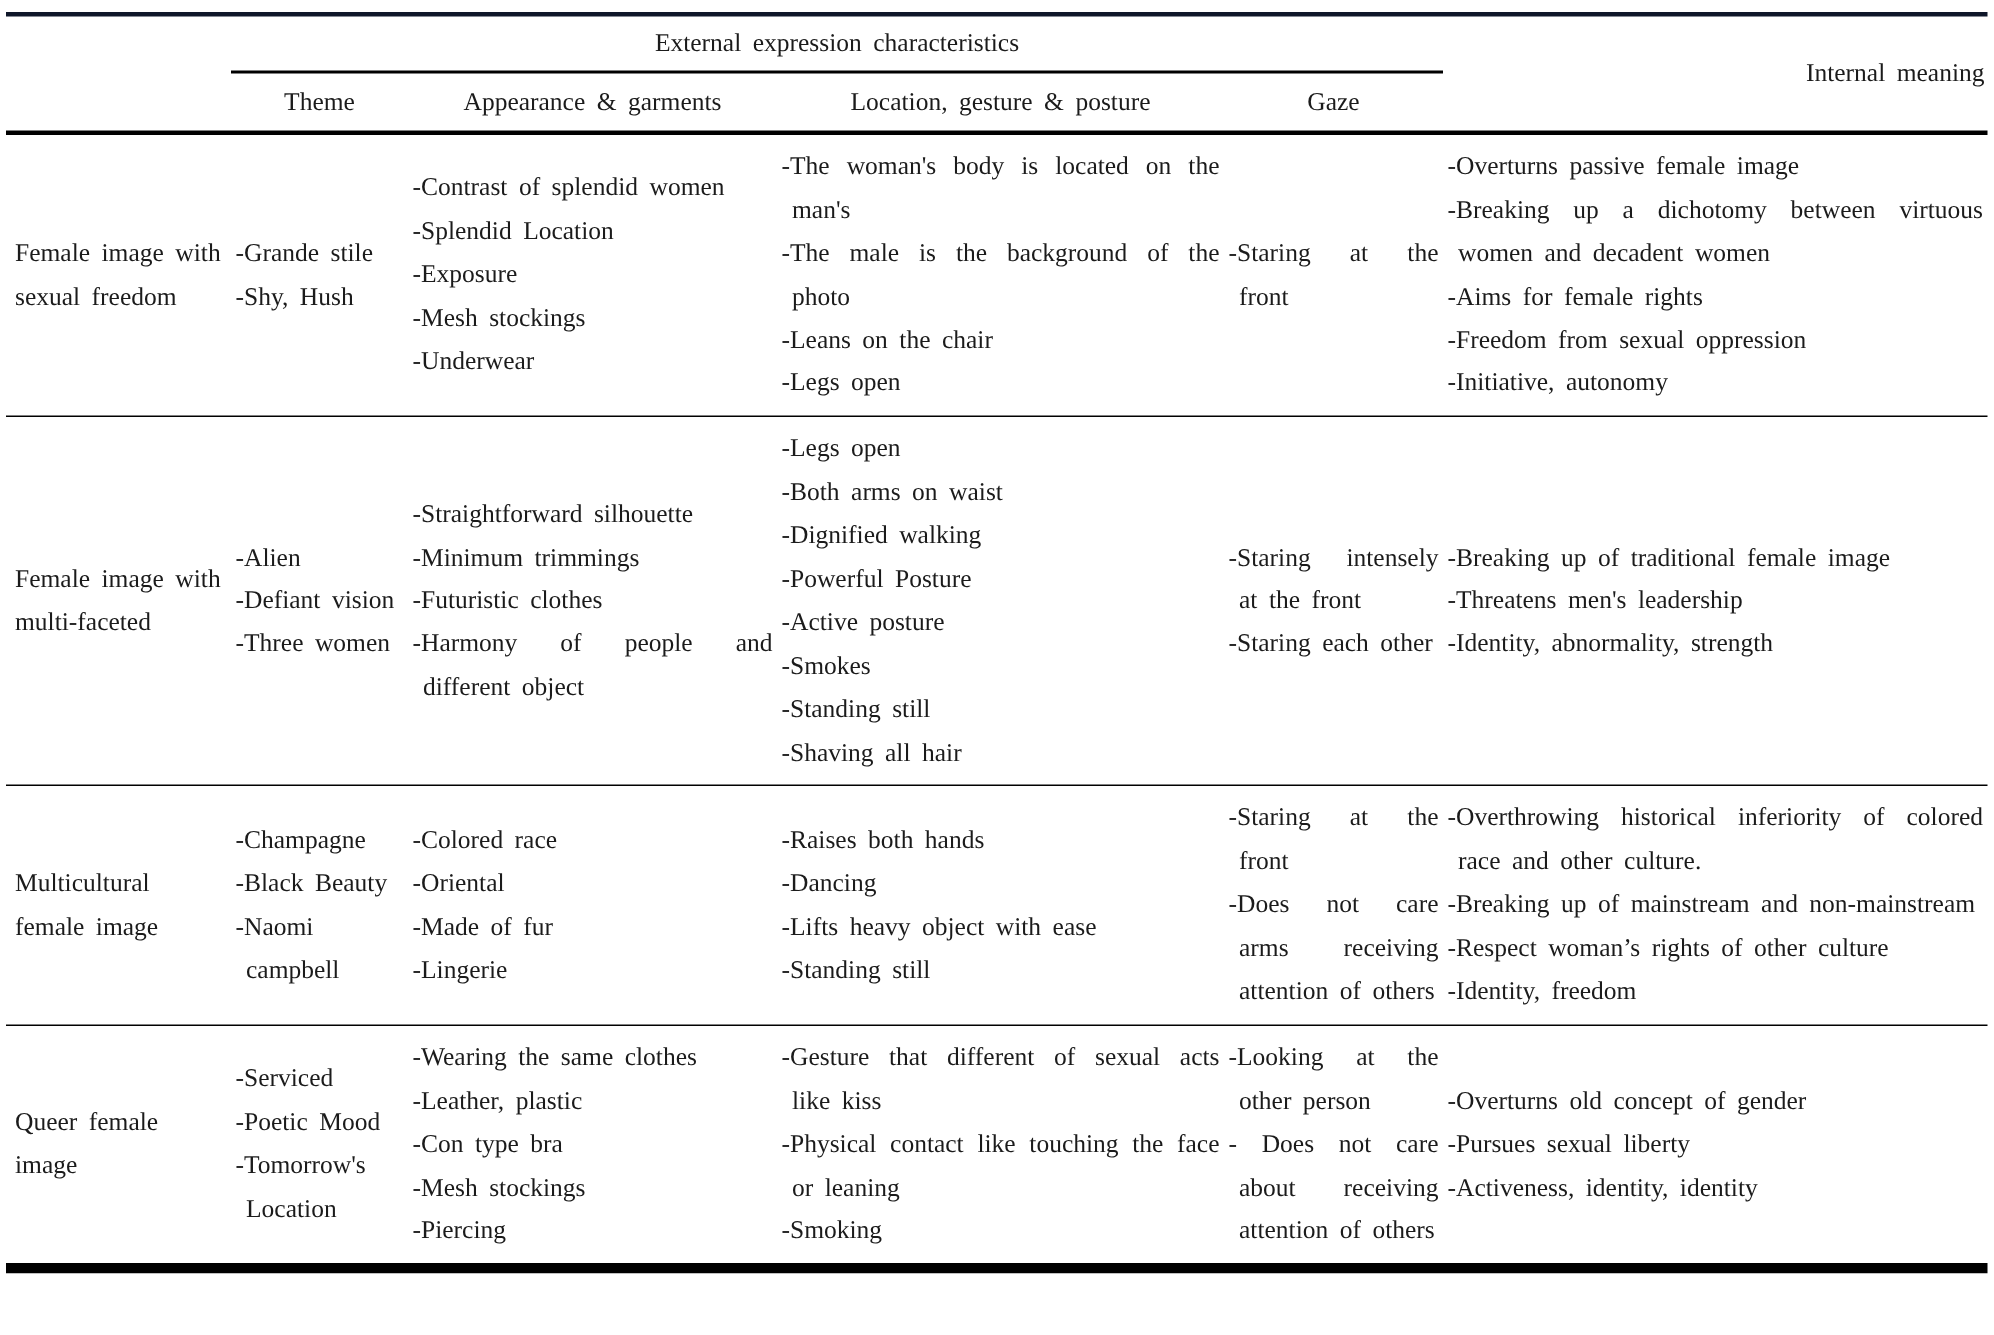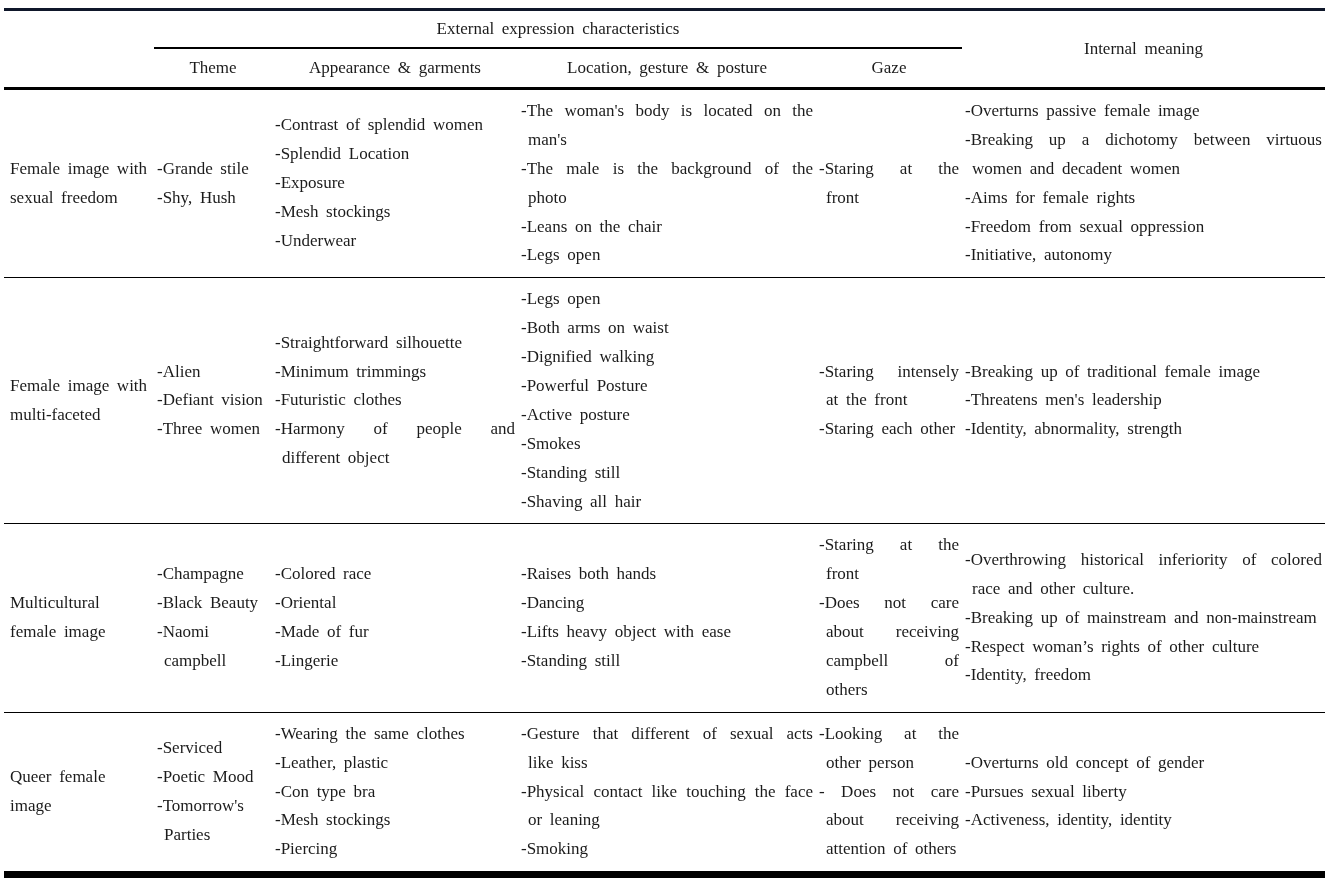--- a/index.html
+++ b/index.html
@@ -22,21 +22,21 @@
 
   
   thead th {
     font-weight: normal;
     text-align: center;
     vertical-align: middle;
     padding: 4px 2px;
   }
   th.group-header { border-bottom: 2px solid #000; height: 28px; }
   thead tr.subhead th { border-bottom: 3px solid #000; height: 30px; }
-  th.corner-spacer, th.internal-header { border-bottom: 3px solid #000; }
+  th.corner-spacer, th.internal-header { border-bottom: 3px solid #000; text-align: right; }
 
   
   tbody td {
     vertical-align: middle;
     padding: 7px 3px;
     line-height: 1.7;
   }
   tbody tr + tr td { border-top: 1.5px solid #000; }
 
   td.label-cell { padding-left: 6px; padding-right: 4px; }
@@ -146,35 +146,35 @@
           <div class="line">-Lingerie</div>
         </td>
       <td class="cell justify">
           <div class="line">-Raises both hands</div>
           <div class="line">-Dancing</div>
           <div class="line">-Lifts heavy object with ease</div>
           <div class="line">-Standing still</div>
         </td>
       <td class="cell justify">
           <div class="line">-Staring at the front</div>
-          <div class="line">-Does not care about receiving campbell of others</div>
+          <div class="line">-Does not care arms receiving attention of others</div>
         </td>
       <td class="cell justify">
           <div class="line">-Overthrowing historical inferiority of colored race and other culture.</div>
           <div class="line">-Breaking up of mainstream and non-mainstream</div>
           <div class="line">-Respect woman’s rights of other culture</div>
           <div class="line">-Identity, freedom</div>
         </td>
     </tr>
     <tr>
       <td class="label-cell">Queer female image</td>
       <td class="cell">
           <div class="line">-Serviced</div>
           <div class="line">-Poetic Mood</div>
-          <div class="line">-Tomorrow's Parties</div>
+          <div class="line">-Tomorrow's Location</div>
         </td>
       <td class="cell justify">
           <div class="line">-Wearing the same clothes</div>
           <div class="line">-Leather, plastic</div>
           <div class="line">-Con type bra</div>
           <div class="line">-Mesh stockings</div>
           <div class="line">-Piercing</div>
         </td>
       <td class="cell justify">
           <div class="line">-Gesture that different of sexual acts like kiss</div>

